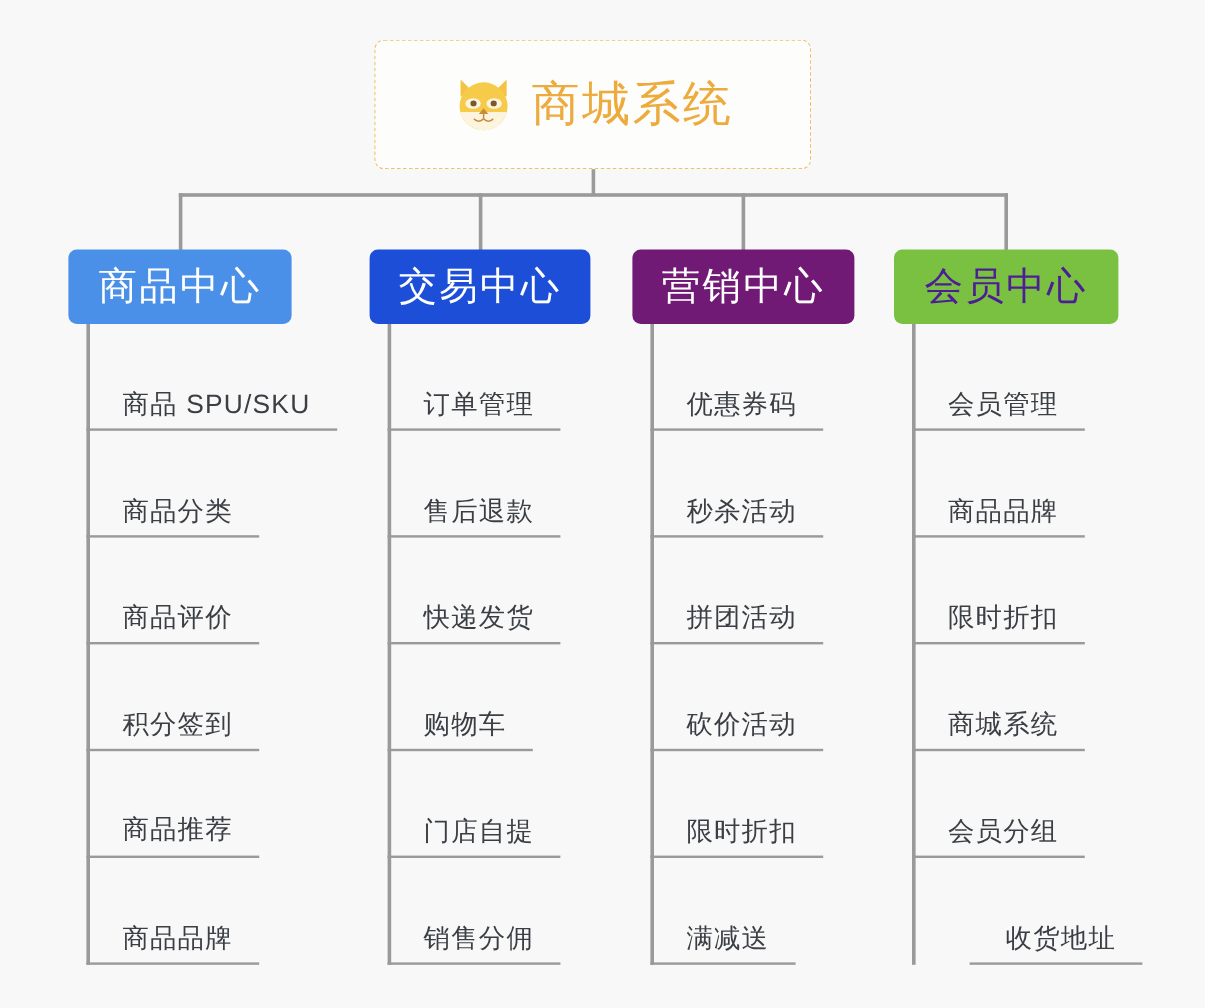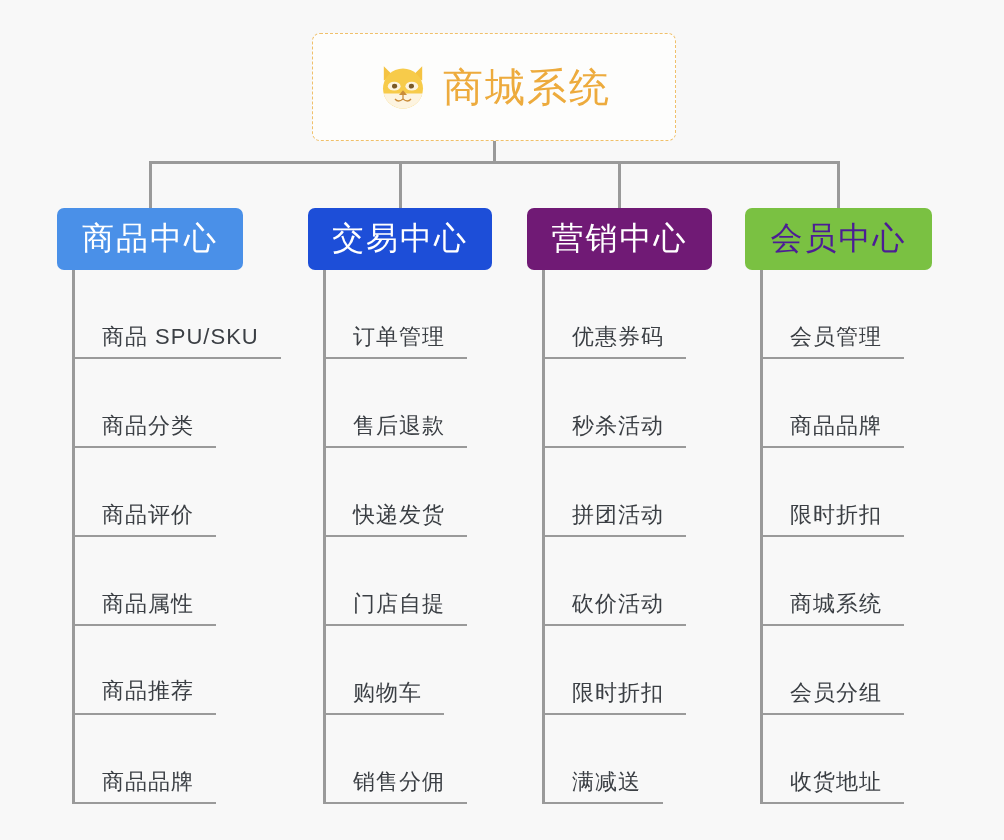--- a/index.html
+++ b/index.html
@@ -146,21 +146,21 @@
       <div class="leaf">
           <div class="leaf-inner" style="border-bottom-color: rgb(154, 154, 154);"><span class="leaf-label">商品 SPU/SKU</span></div>
         </div>
       <div class="leaf">
           <div class="leaf-inner" style="border-bottom-color: rgb(154, 154, 154);"><span class="leaf-label">商品分类</span></div>
         </div>
       <div class="leaf">
           <div class="leaf-inner" style="border-bottom-color: rgb(154, 154, 154);"><span class="leaf-label">商品评价</span></div>
         </div>
       <div class="leaf">
-          <div class="leaf-inner" style="border-bottom-color: rgb(154, 154, 154);"><span class="leaf-label">商品属性</span></div>
+          <div class="leaf-inner" style="border-bottom-color: rgb(154, 154, 154);"><span class="leaf-label">积分签到</span></div>
         </div>
       <div class="leaf">
           <div class="leaf-inner" style="border-bottom-color: rgb(154, 154, 154); font-family: Liberation Mono, monospace;"><span class="leaf-label">商品推荐</span></div>
         </div>
       <div class="leaf">
           <div class="leaf-inner" style="border-bottom-color: rgb(154, 154, 154);"><span class="leaf-label">商品品牌</span></div>
         </div>
     </div>
   </div>
 
@@ -171,24 +171,24 @@
       <div class="leaf">
           <div class="leaf-inner" style="border-bottom-color: rgb(154, 154, 154);"><span class="leaf-label">订单管理</span></div>
         </div>
       <div class="leaf">
           <div class="leaf-inner" style="border-bottom-color: rgb(154, 154, 154);"><span class="leaf-label">售后退款</span></div>
         </div>
       <div class="leaf">
           <div class="leaf-inner" style="border-bottom-color: rgb(154, 154, 154);"><span class="leaf-label">快递发货</span></div>
         </div>
       <div class="leaf">
+          <div class="leaf-inner" style="border-bottom-color: rgb(154, 154, 154);"><span class="leaf-label">购物车</span></div>
+        </div>
+      <div class="leaf">
           <div class="leaf-inner" style="border-bottom-color: rgb(154, 154, 154);"><span class="leaf-label">门店自提</span></div>
-        </div>
-      <div class="leaf">
-          <div class="leaf-inner" style="border-bottom-color: rgb(154, 154, 154);"><span class="leaf-label">购物车</span></div>
         </div>
       <div class="leaf">
           <div class="leaf-inner" style="border-bottom-color: rgb(154, 154, 154);"><span class="leaf-label">销售分佣</span></div>
         </div>
     </div>
   </div>
 
   <div class="column" style="left:527px; width:185px;">
     <div class="cat-box" style="background: #701a75; color: rgb(255, 255, 255);">营销中心</div>
     <div class="leaf-list">
@@ -227,18 +227,18 @@
       <div class="leaf">
           <div class="leaf-inner" style="border-bottom-color: rgb(154, 154, 154);"><span class="leaf-label">限时折扣</span></div>
         </div>
       <div class="leaf">
           <div class="leaf-inner" style="border-bottom-color: rgb(154, 154, 154);"><span class="leaf-label">商城系统</span></div>
         </div>
       <div class="leaf">
           <div class="leaf-inner" style="border-bottom-color: rgb(154, 154, 154);"><span class="leaf-label">会员分组</span></div>
         </div>
       <div class="leaf">
-          <div class="leaf-inner" style="border-bottom-color: rgb(154, 154, 154);"><span class="leaf-label">收货地址</span></div>
+          <div class="leaf-inner" style="border-bottom-color: rgb(154, 154, 154); margin-left: 48px;"><span class="leaf-label">收货地址</span></div>
         </div>
     </div>
   </div>
 
 </div>
 
 </body></html>

